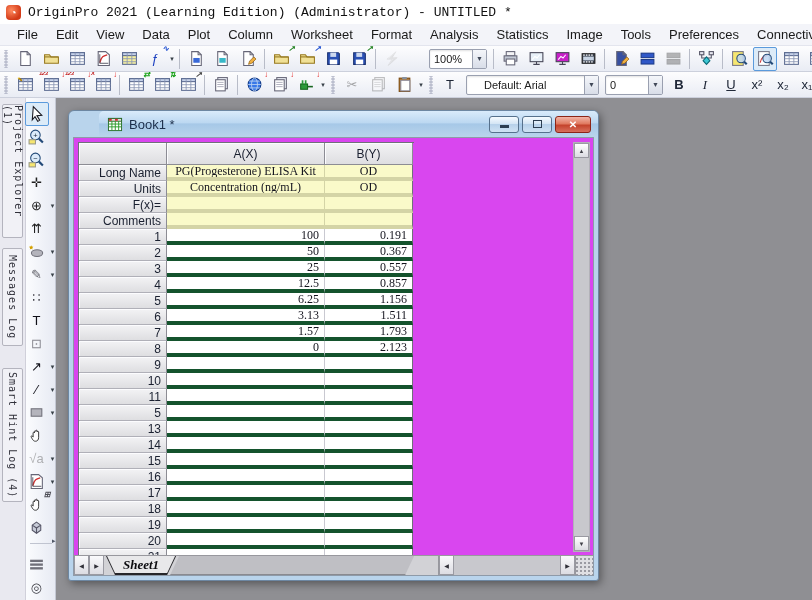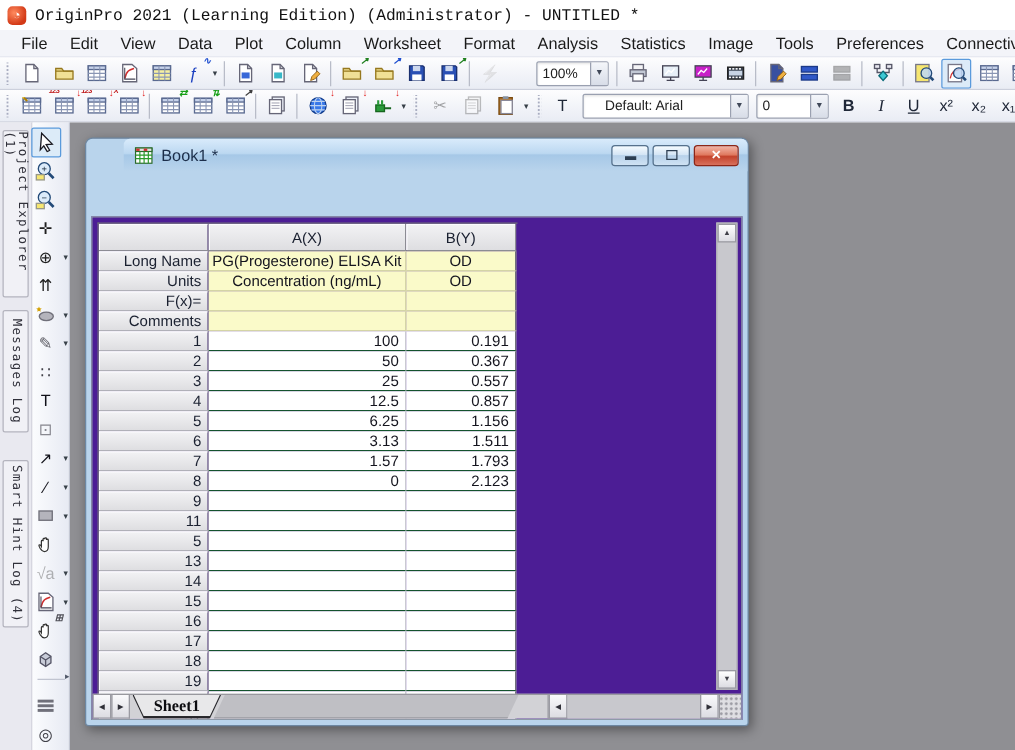--- a/index.html
+++ b/index.html
@@ -59,47 +59,47 @@
            display:flex;align-items:center;gap:6px;padding-left:8px;box-sizing:border-box;margin-left:30px;}
   .bktitle .t{font-size:13px;color:#1c2e4a;flex:1;}
   .wbtns{display:flex;gap:3px;margin-right:7px;}
   .wbtn{width:28px;height:15px;border:1px solid #56718c;border-radius:3px;
         background:linear-gradient(#f6fbfe,#d4e5f5 45%,#b7d1ea 50%,#cfe2f3);
         display:flex;align-items:center;justify-content:center;position:relative;}
   .wbtn.close{width:34px;border-color:#8c2618;background:linear-gradient(#f2b5a8,#e07a60 45%,#c4432c 55%,#d8705c);
               color:#fff;font-size:10px;font-weight:bold;}
   .minbar{width:9px;height:3px;background:#2c3e52;margin-top:5px;}
   .restbox{width:7px;height:6px;border:1.5px solid #2c3e52;background:transparent;}
-  .bkclient{position:absolute;left:4px;right:4px;top:26px;bottom:4px;background:#4c1d95;
-            border:1px solid #8e9aa8;box-sizing:border-box;overflow:hidden;margin-top:36px;}
+  .bkclient{position:absolute;left:4px;right:4px;top:26px;bottom:4px;background:#d946ef;
+            border:1px solid #8e9aa8;box-sizing:border-box;overflow:hidden;}
   
   .tblwrap{position:absolute;left:4px;top:4px;width:336px;height:414px;overflow:hidden;
            border-left:1px solid #70707a;border-top:1px solid #70707a;box-sizing:border-box;}
   .wrow{display:flex;height:16px;flex:none;}
   .wrow.hdr{height:22px;}
   .wc{box-sizing:border-box;font-size:12px;color:#14141e;display:flex;align-items:center;overflow:hidden;white-space:nowrap;}
   .c0{width:88px;flex:none;} .c1{width:158px;flex:none;} .c2{width:88px;flex:none;}
   .hcell{background:linear-gradient(#f3f3f5,#dedee1);border-right:1px solid #8c8c94;border-bottom:1px solid #8c8c94;
          box-shadow:inset 1px 1px 0 #fcfcfe;justify-content:center;color:#1a2030;}
   .rhcell{background:linear-gradient(#f3f3f5,#dedee1);border-right:1px solid #8c8c94;border-bottom:1px solid #b0b0b8;
           box-shadow:inset 1px 1px 0 #fcfcfe;justify-content:flex-end;padding-right:5px;color:#1a2030;}
-  .dcell{background:#fff;border-right:1px solid #c9c9d1;border-bottom:1px solid #14532d;justify-content:flex-end;padding-right:5px;}
+  .dcell{background:#fff;border-right:1px solid #c9c9d1;border-bottom:4px solid #14532d;justify-content:flex-end;padding-right:5px;font-family:Liberation Serif, serif;}
   .lrow .dcell{background:#fafac9;border-right-color:#d4d4a6;border-bottom-color:#d4d4a6;justify-content:center;padding-right:0;}
   .wrow .c2.dcell{border-right:1px solid #70707a;}
   
   .vsb{position:absolute;right:3px;top:4px;bottom:23px;width:17px;background:#c8c8cd;border:1px solid #b2b2b8;box-sizing:border-box;}
   .vbtn{position:absolute;left:0;width:15px;height:15px;background:linear-gradient(#ffffff,#dcdce2);
         border:1px solid #9a9aa2;display:flex;align-items:center;justify-content:center;font-size:6px;color:#404048;box-sizing:border-box;}
   .vbtn.up{top:0;} .vbtn.dn{bottom:0;}
   .tabbar{position:absolute;left:0;right:0;bottom:0;height:20px;background:#d2d2d6;border-top:1px solid #98989e;
           display:flex;align-items:stretch;box-sizing:border-box;}
   .navb{width:15px;flex:none;background:linear-gradient(#fafafc,#dcdce2);border:1px solid #9a9aa2;border-top:none;
         display:flex;align-items:center;justify-content:center;font-size:6px;color:#303038;box-sizing:border-box;}
   .stabo{flex:none;height:18px;margin-top:0;clip-path:polygon(0 0,100% 0,calc(100% - 9px) 100%,9px 100%);
-         background:#26262a;padding:0 1px 1px;margin-left:2px;}
+         background:#26262a;padding:0 1px 1px;margin-left:2px;font-style:italic;}
   .stabi{height:17px;clip-path:polygon(0 0,100% 0,calc(100% - 8px) 100%,8px 100%);background:#e8e8ea;
          display:flex;align-items:center;justify-content:center;padding:0 16px;
          font-family:"Liberation Serif",serif;font-weight:bold;font-size:13px;color:#0c0c10;}
   .stabe{flex:none;width:244px;height:18px;clip-path:polygon(9px 0,100% 0,calc(100% - 9px) 100%,0 100%);
          background:#bfbfc4;border-bottom:1px solid #8a8a90;margin-left:-6px;}
   .hsb{margin-left:auto;display:flex;align-items:stretch;border-left:1px solid #98989e;}
   .htrack{width:106px;background:#c8c8cd;}
   .gripbox{width:17px;border-left:1px solid #98989e;background:#dfdfe3;
            background-image:radial-gradient(circle,#9a9aa2 1px,transparent 1.2px);background-size:4px 4px;background-position:3px 5px;}
   
@@ -739,20 +739,25 @@
               <div class="wc c0 rhcell">8</div>
               <div class="wc c1 dcell">0</div>
               <div class="wc c2 dcell">2.123</div>
             </div>
             <div class="wrow">
               <div class="wc c0 rhcell">9</div>
               <div class="wc c1 dcell"></div>
               <div class="wc c2 dcell"></div>
             </div>
             <div class="wrow">
+              <div class="wc c0 rhcell">10</div>
+              <div class="wc c1 dcell"></div>
+              <div class="wc c2 dcell"></div>
+            </div>
+            <div class="wrow">
               <div class="wc c0 rhcell">11</div>
               <div class="wc c1 dcell"></div>
               <div class="wc c2 dcell"></div>
             </div>
             <div class="wrow">
               <div class="wc c0 rhcell">5</div>
               <div class="wc c1 dcell"></div>
               <div class="wc c2 dcell"></div>
             </div>
             <div class="wrow">

